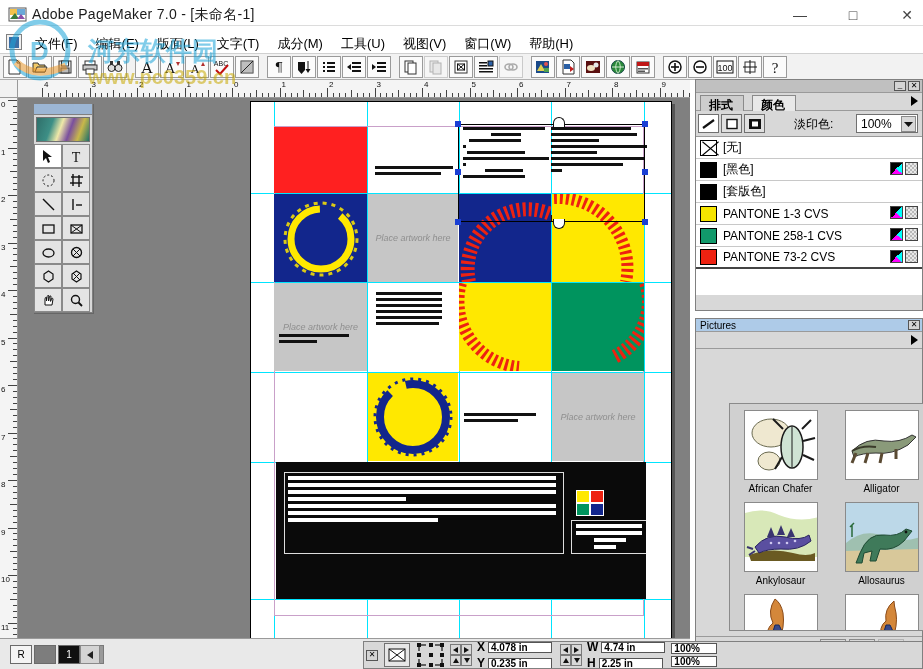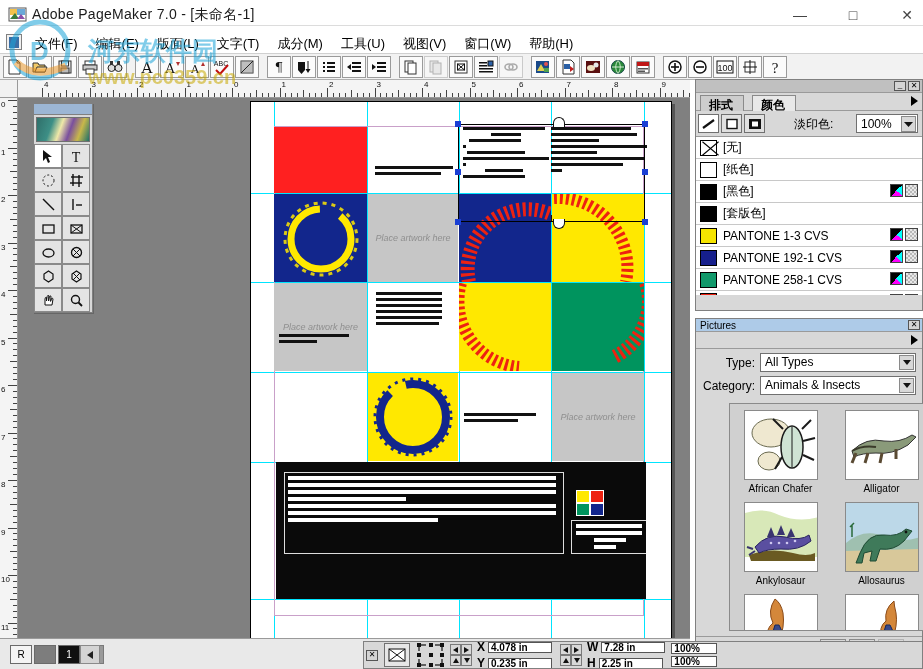--- a/index.html
+++ b/index.html
@@ -1161,52 +1161,40 @@
             </svg>
         </div>
       </div>
     </div>
     <div class="color-list">
       <div class="color-row">
         <div class="swatch none"></div>
         <div class="cname">[无]</div>
       </div>
       <div class="color-row">
-        <div class="swatch" style="background:#ffffff"></div>
-        <div class="cname">[纸色]</div>
-      </div>
-      <div class="color-row">
         <div class="swatch" style="background:#000000"></div>
         <div class="cname">[黑色]</div>
         <div class="c-icons">
             <div class="ci ci-cmyk"></div>
             <div class="ci ci-tint"></div>
           </div>
       </div>
       <div class="color-row">
         <div class="swatch" style="background:#000000"></div>
         <div class="cname">[套版色]</div>
       </div>
       <div class="color-row">
         <div class="swatch" style="background:#f5e400"></div>
         <div class="cname">PANTONE 1-3 CVS</div>
         <div class="c-icons">
             <div class="ci ci-cmyk"></div>
             <div class="ci ci-tint"></div>
           </div>
       </div>
       <div class="color-row">
-        <div class="swatch" style="background:#161f8c"></div>
-        <div class="cname">PANTONE 192-1 CVS</div>
-        <div class="c-icons">
-            <div class="ci ci-cmyk"></div>
-            <div class="ci ci-tint"></div>
-          </div>
-      </div>
-      <div class="color-row">
         <div class="swatch" style="background:#11996b"></div>
         <div class="cname">PANTONE 258-1 CVS</div>
         <div class="c-icons">
             <div class="ci ci-cmyk"></div>
             <div class="ci ci-tint"></div>
           </div>
       </div>
       <div class="color-row" style="border-bottom:2px solid #444">
         <div class="swatch" style="background:#ee2211"></div>
         <div class="cname">PANTONE 73-2 CVS</div>
@@ -1218,44 +1206,20 @@
     </div>
   </div>
 
   <div class="pal-pics">
     <div class="pics-titlebar">
       <span class="tlabel">Pictures</span>
       <div class="pal-x">✕</div>
     </div>
     <div class="pics-toolrow">
       <div class="pal-arrow" style="top:3px"></div>
-    </div>
-    <div class="pics-filters">
-      <div class="filter-row">
-        <div class="filter-label">Type:</div>
-        <div class="combo">
-          <span>All Types</span>
-          <div class="drop">
-              <svg width="8" height="5">
-                <polygon points="0,0 8,0 4,5" fill="#111"></polygon>
-              </svg>
-            </div>
-        </div>
-      </div>
-      <div class="filter-row">
-        <div class="filter-label">Category:</div>
-        <div class="combo">
-          <span>Animals &amp; Insects</span>
-          <div class="drop">
-              <svg width="8" height="5">
-                <polygon points="0,0 8,0 4,5" fill="#111"></polygon>
-              </svg>
-            </div>
-        </div>
-      </div>
     </div>
 
     <div class="pics-grid-wrap">
       <div class="pics-grid">
         <div class="pic-cell">
           <div class="pic-thumb">
             <svg width="74" height="70" viewBox="0 0 74 70">
               <ellipse cx="26" cy="22" rx="19" ry="14" fill="#efe8d0" stroke="#6a6a50"></ellipse>
               <ellipse cx="24" cy="50" rx="11" ry="9" fill="#efe8d0" stroke="#6a6a50"></ellipse>
               <ellipse cx="47" cy="36" rx="11" ry="21" fill="#cfe3d4" stroke="#1a1a1a" stroke-width="1.5"></ellipse>
@@ -1497,21 +1461,21 @@
         <div class="nb">
             <svg width="6" height="5">
               <polygon points="0,0 6,0 3,5" fill="#111"></polygon>
             </svg>
           </div>
       </div>
     </div>
     <div class="cp-col" style="margin-left:3px">
       <div style="display:flex;align-items:center">
         <span class="cp-field-lbl">W</span>
-        <div class="cp-field">7.28 in</div>
+        <div class="cp-field">4.74 in</div>
       </div>
       <div style="display:flex;align-items:center">
         <span class="cp-field-lbl">H</span>
         <div class="cp-field">2.25 in</div>
       </div>
     </div>
 
     <div class="cp-col" style="margin-left:6px">
       <div class="cp-pct">100%</div>
       <div class="cp-pct">100%</div>

